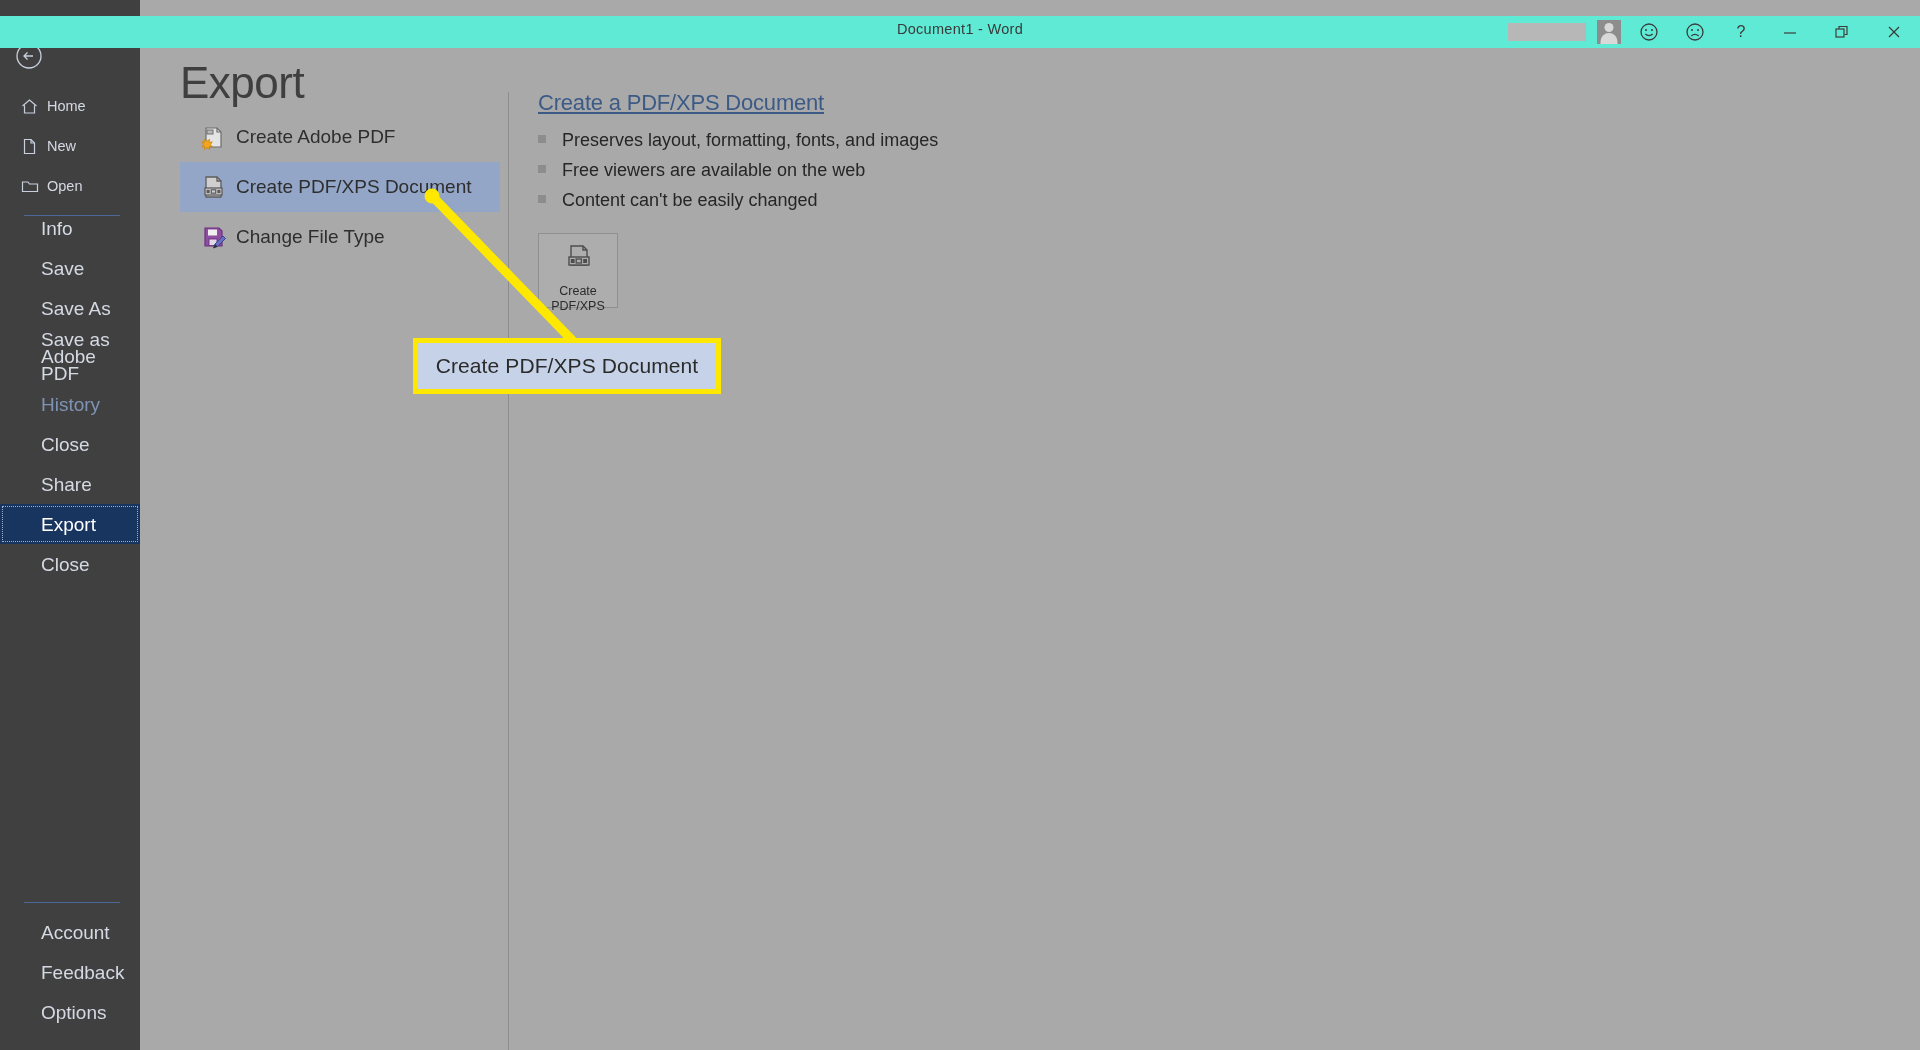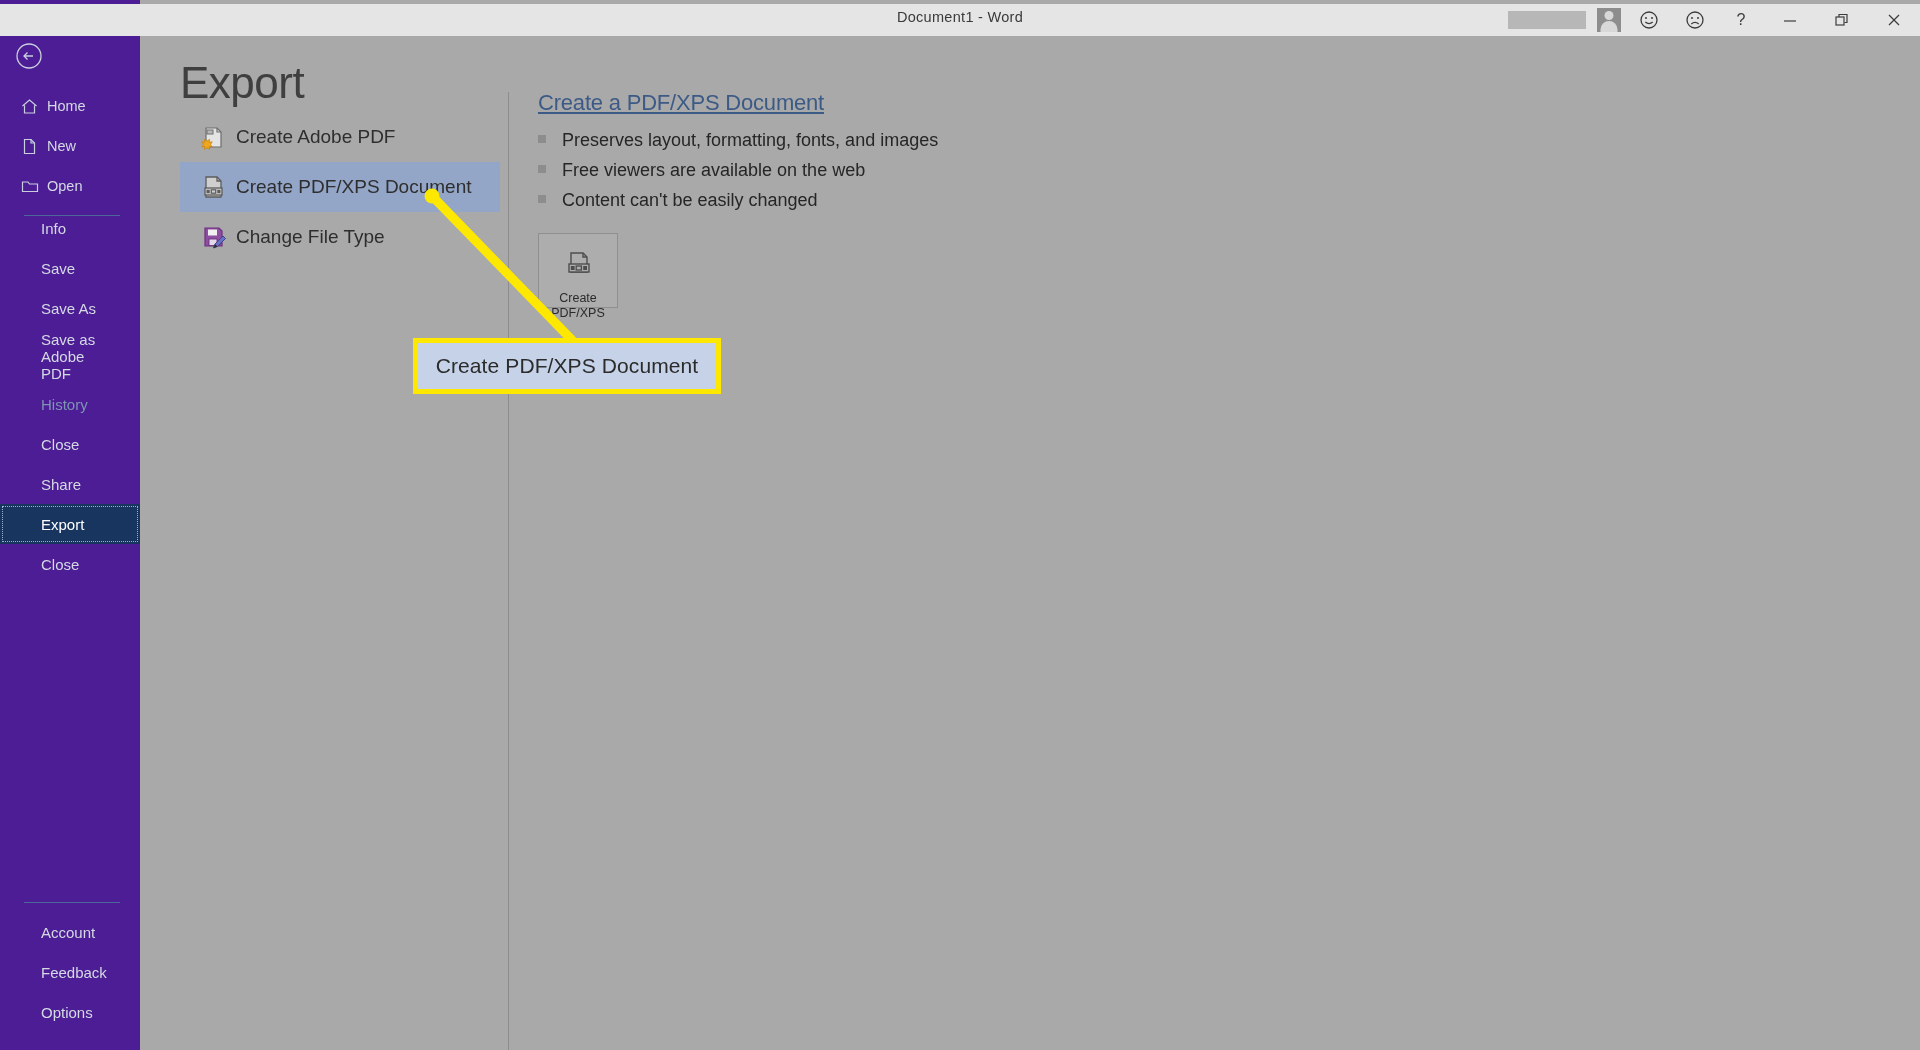--- a/index.html
+++ b/index.html
@@ -6,22 +6,22 @@
   html,body { width:1920px; height:1050px; overflow:hidden; }
   body {
     font-family:"Liberation Sans", sans-serif;
     background:#a9a9a9;
     position:relative;
     -webkit-font-smoothing:antialiased;
   }
 
   
   #titlebar{
-    position:absolute; top:4px; left:0; width:1920px; height:32px;
-    background:#e5e5e5;
+    position:absolute; top:16px; left:0; width:1920px; height:32px;
+    background:#5eead4;
     z-index:40;
   }
   #titlebar .title{
     position:absolute; left:0; right:0; top:5px;
     text-align:center; font-size:14.5px; color:#3a3a3a;
     letter-spacing:.3px;
   }
   .win-ctrls{
     position:absolute; right:0; top:0; height:32px;
     display:flex; align-items:center; gap:0px;
@@ -43,40 +43,40 @@
     width:9px;height:9px;border-radius:50%;background:#d8d8d8;
   }
   .avatar-box:after{
     content:""; position:absolute; left:50%; top:13px; transform:translateX(-50%);
     width:17px;height:12px;border-radius:9px 9px 0 0;background:#d8d8d8;
   }
 
   
   #sidebar{
     position:absolute; left:0; top:0; width:140px; height:1050px;
-    background:#4c1d95; z-index:30;
+    background:#404040; z-index:30;
   }
   #backbtn{
     position:absolute; left:13px; top:40px; width:32px; height:32px;
     cursor:pointer;
   }
   .nav-top{ position:absolute; top:86px; left:0; width:140px; }
   .nav-item{
     position:relative; height:40px; display:flex; align-items:center;
     color:#d4d9e3; font-size:14.5px; padding-left:21px; cursor:pointer;
   }
   .nav-item .nicon{ width:22px; display:flex; align-items:center; justify-content:flex-start; }
   .nav-item .nlabel{ margin-left:4px; }
   .nav-sep{
     height:1px; background:#4c689a; margin:9px 20px 9px 24px;
   }
   .nav-list{ position:absolute; top:208px; left:0; width:140px; }
   .nav-row{
     position:relative; height:40px; display:flex; align-items:center;
-    padding-left:41px; color:#d4d9e3; font-size:15px; cursor:pointer;
+    padding-left:41px; color:#d4d9e3; font-size:19px; cursor:pointer;
     line-height:17px;
   }
   .nav-row.two-line{ height:56px; }
   .nav-row.dim{ color:#7f93b4; }
   .nav-row.active{
     background:#18355f; color:#ffffff;
     outline:1px dotted #9fb0cc; outline-offset:-3px;
   }
   .nav-bottom{ position:absolute; bottom:18px; left:0; width:140px; }
 
@@ -117,21 +117,21 @@
   }
   .bl .sq{
     width:8px;height:8px;background:#8d8d8d; margin-top:5px; flex:0 0 8px;
   }
   .bl .btxt{ margin-left:16px; font-size:18px; color:#262626; }
 
   .bigbtn{
     margin-top:22px; width:80px; height:75px;
     border:1px solid #8f8f8f; background:#adadad;
     display:flex; flex-direction:column; align-items:center;
-    justify-content:flex-start; padding-top:16px; cursor:pointer;
+    justify-content:flex-start; padding-top:9px; cursor:pointer;
   }
   .bigbtn .blabel{
     margin-top:5px; font-size:12.5px; color:#2b2b2b; text-align:center; line-height:15px;
   }
 
   
   #annot-svg{ position:absolute; left:0; top:0; width:1920px; height:1050px; z-index:50; pointer-events:none; }
   #callout{
     position:absolute; left:413px; top:338px; width:308px; height:56px;
     background:#c6d2e8; border:5px solid #ffe800; z-index:51;

